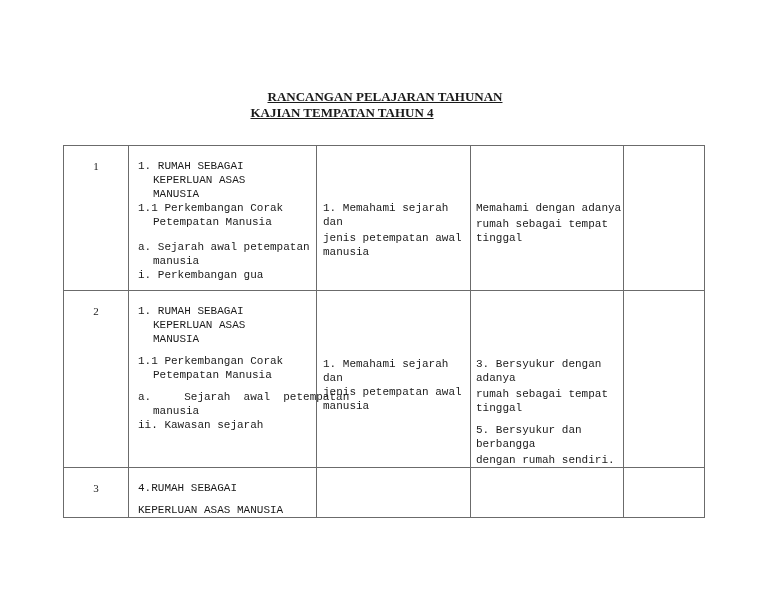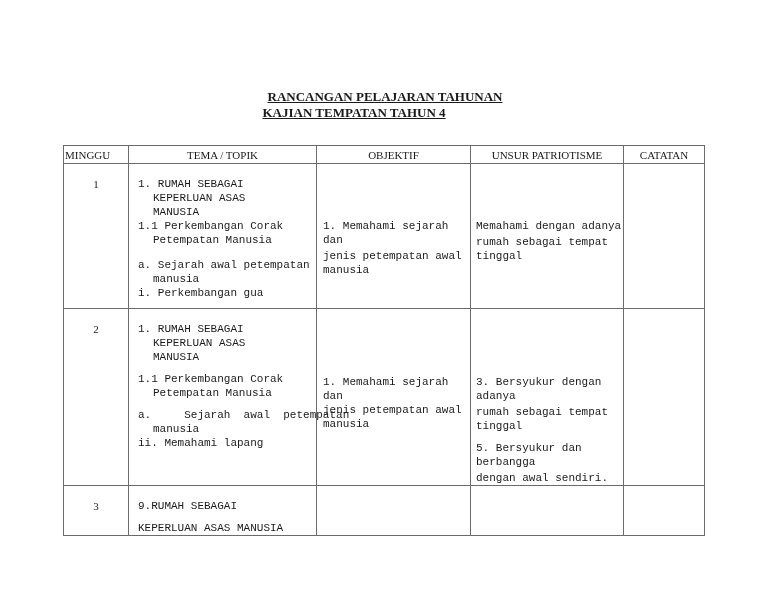--- a/index.html
+++ b/index.html
@@ -1,21 +1,21 @@
 <!DOCTYPE html>
 <html><head>
   <meta charset="utf-8">
   <style>
     html, body { margin:0; padding:0; background:#ffffff; }
     body { width:768px; height:594px; position:relative; overflow:hidden;
            font-family:"Liberation Serif", serif; color:#1a1a1a; }
     .title { position:absolute; left:0; width:768px; text-align:center;
              font-weight:bold; font-size:13px; text-decoration:underline; letter-spacing:0px; }
     .t1 { top:89px; left:0px; width:770px; }
-    .t2 { top:105px; left:12px; width:684px; }
+    .t2 { top:105px; left:0px; width:684px; }
     table { position:absolute; left:63px; top:145px; border-collapse:collapse;
             table-layout:fixed; width:641px; }
     td, th { border:1.5px solid #6b6b6b; padding:0; vertical-align:top; font-weight:normal;
              font-size:11px; line-height:14px; }
     th { height:17px; text-align:center; vertical-align:middle; font-size:11px; }
     th.c1 { text-align:left; padding-left:1px; }
     .num { text-align:center; padding-top:13px; }
     .p { margin:0;font-family:Liberation Mono, monospace; }
     .ind { padding-left:15px; }
     .tema { padding-left:9px; padding-top:13px; }
@@ -30,27 +30,20 @@
 
 <table>
   <colgroup>
     <col style="width:65px">
     <col style="width:188px">
     <col style="width:154px">
     <col style="width:153px">
     <col style="width:81px">
   </colgroup>
   <tbody>
-      <tr>
-    <th class="c1">MINGGU</th>
-    <th>TEMA  /  TOPIK</th>
-    <th>OBJEKTIF</th>
-    <th>UNSUR  PATRIOTISME</th>
-    <th>CATATAN</th>
-  </tr>
 
   <tr style="height:145px;">
     <td>
           <div class="num">1</div>
         </td>
     <td>
       <div class="tema">
         <div class="p">1.  RUMAH  SEBAGAI</div>
         <div class="p ind">KEPERLUAN  ASAS</div>
         <div class="p ind">MANUSIA</div>
@@ -83,48 +76,48 @@
         </td>
     <td>
       <div class="tema">
         <div class="p">1.  RUMAH  SEBAGAI</div>
         <div class="p ind">KEPERLUAN  ASAS</div>
         <div class="p ind">MANUSIA</div>
         <div class="p" style="margin-top:8px;">1.1  Perkembangan  Corak</div>
         <div class="p ind">Petempatan  Manusia</div>
         <div class="p" style="margin-top:8px; white-space:pre;">a.     Sejarah  awal  petempatan</div>
         <div class="p ind">manusia</div>
-        <div class="p">ii.  Memahami  lapang</div>
+        <div class="p">ii.  Kawasan  sejarah</div>
       </div>
     </td>
     <td>
       <div class="obj" style="padding-top:66px;">
         <div class="p">1.  Memahami  sejarah  dan</div>
         <div class="p">jenis  petempatan  awal</div>
         <div class="p">manusia</div>
       </div>
     </td>
     <td>
       <div class="uns" style="padding-top:66px;">
         <div class="p">3.  Bersyukur  dengan  adanya</div>
         <div class="p" style="margin-top:2px;">rumah  sebagai  tempat  tinggal</div>
         <div class="p" style="margin-top:8px;">5.  Bersyukur  dan  berbangga</div>
-        <div class="p" style="margin-top:2px;">dengan  awal  sendiri.</div>
+        <div class="p" style="margin-top:2px;">dengan  rumah  sendiri.</div>
       </div>
     </td>
     <td></td>
   </tr>
 
   <tr style="height:40px;">
     <td>
           <div class="num" style="padding-top:13px;">3</div>
         </td>
     <td>
       <div style="padding-left:9px; padding-top:13px;">
-        <div class="p">9.RUMAH  SEBAGAI</div>
+        <div class="p">4.RUMAH  SEBAGAI</div>
         <div class="p" style="margin-top:8px;">KEPERLUAN  ASAS  MANUSIA</div>
       </div>
     </td>
     <td></td>
     <td></td>
     <td></td>
   </tr>
 </tbody>
   </table>
 

